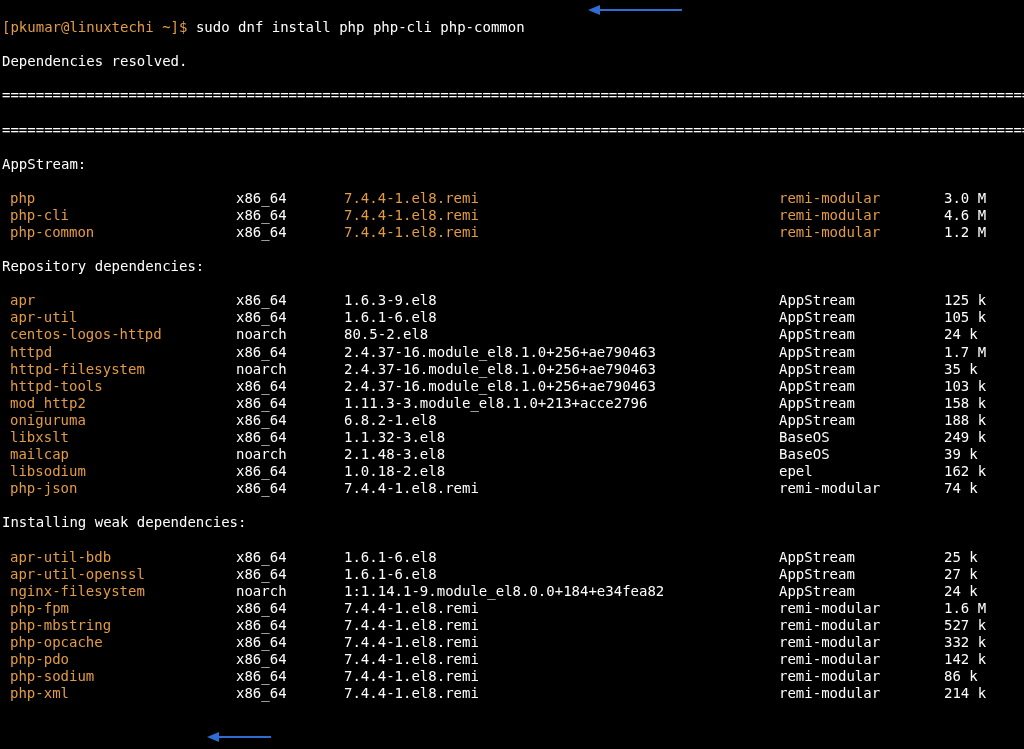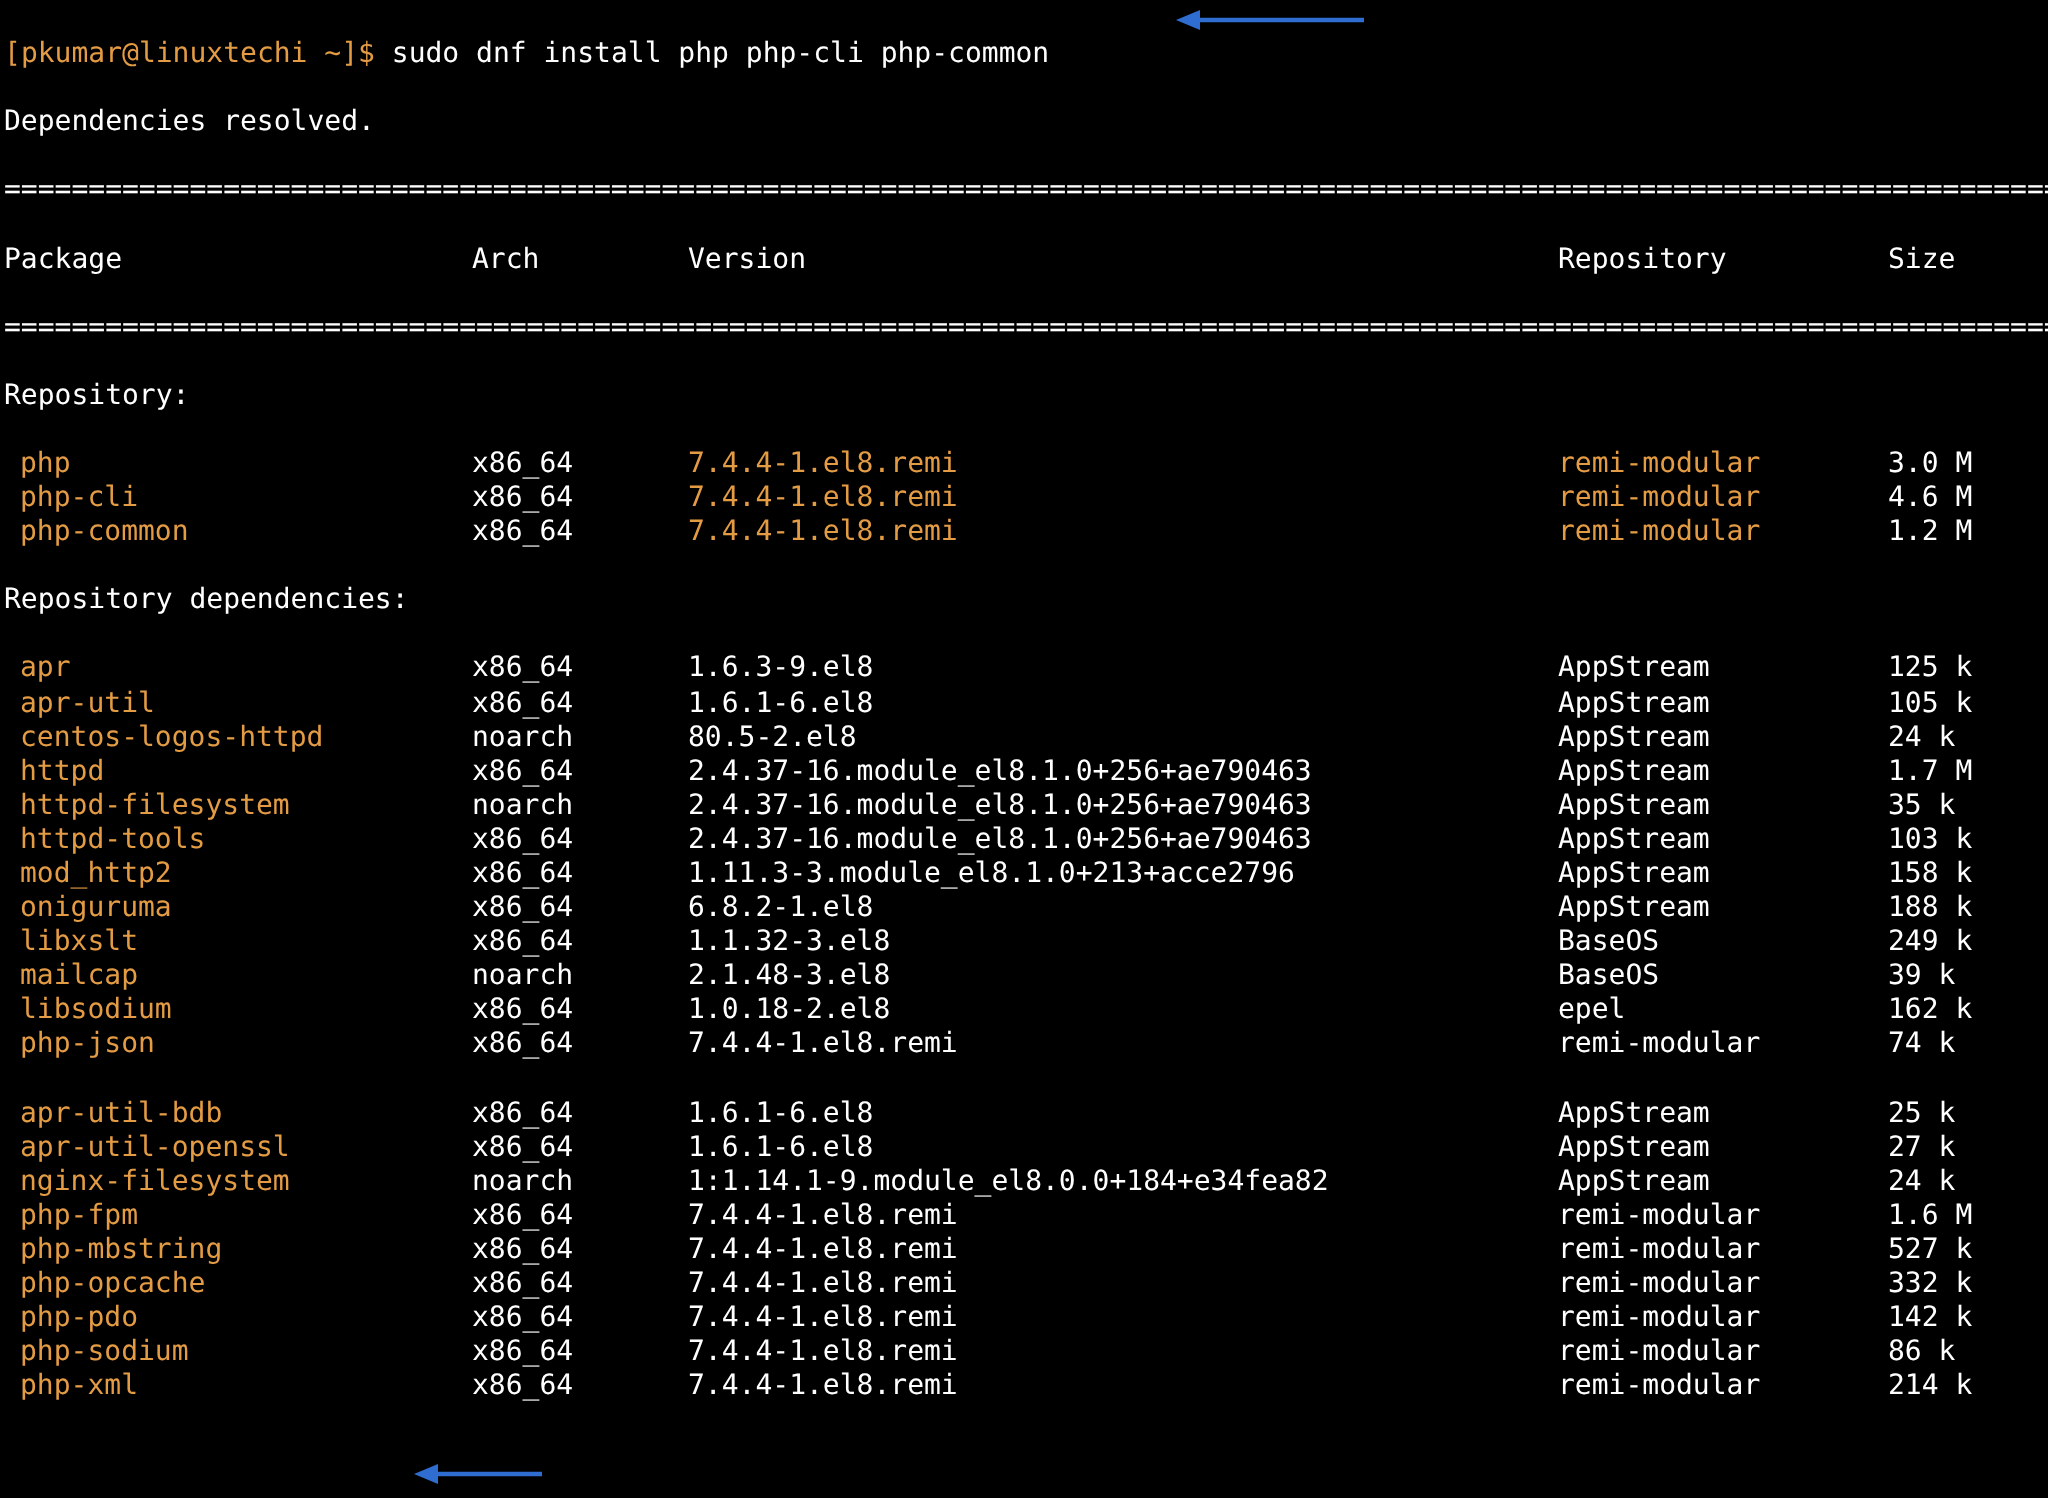--- a/index.html
+++ b/index.html
@@ -34,26 +34,26 @@
   .wrap { position: relative; }
 </style>
 </head>
 <body>
 
 <div class="wrap">
 <div class="term">
 <div class="row"><span class="orange">[</span><span class="orange">pkumar@linuxtechi</span><span class="orange"> ~]$ </span><span class="bright">sudo dnf install php php-cli php-common</span></div>
 <div>Dependencies resolved.</div>
 <div>===========================================================================================================================</div>
-<div class="row hdr"><span class="c-pkg">Package</span><span class="c-arch">Arch</span><span class="c-ver">Version</span><span class="c-repo">Repository</span><span class="c-size">Size</span></div>
 <div>===========================================================================================================================</div>
-<div>Repository:</div>
+<div>AppStream:</div>
 <div id="tbl-installing"><div class="row"><span class="c-pkg"><span class="indent"> </span><span class="orange">php</span></span><span class="c-arch">x86_64</span><span class="c-ver orange">7.4.4-1.el8.remi</span><span class="c-repo orange">remi-modular</span><span class="c-size">3.0 M</span></div><div class="row"><span class="c-pkg"><span class="indent"> </span><span class="orange">php-cli</span></span><span class="c-arch">x86_64</span><span class="c-ver orange">7.4.4-1.el8.remi</span><span class="c-repo orange">remi-modular</span><span class="c-size">4.6 M</span></div><div class="row"><span class="c-pkg"><span class="indent"> </span><span class="orange">php-common</span></span><span class="c-arch">x86_64</span><span class="c-ver orange">7.4.4-1.el8.remi</span><span class="c-repo orange">remi-modular</span><span class="c-size">1.2 M</span></div></div>
 <div>Repository dependencies:</div>
 <div id="tbl-deps"><div class="row"><span class="c-pkg"><span class="indent"> </span><span class="orange">apr</span></span><span class="c-arch">x86_64</span><span class="c-ver">1.6.3-9.el8</span><span class="c-repo">AppStream</span><span class="c-size">125 k</span></div><div class="row"><span class="c-pkg"><span class="indent"> </span><span class="orange">apr-util</span></span><span class="c-arch">x86_64</span><span class="c-ver">1.6.1-6.el8</span><span class="c-repo">AppStream</span><span class="c-size">105 k</span></div><div class="row"><span class="c-pkg"><span class="indent"> </span><span class="orange">centos-logos-httpd</span></span><span class="c-arch">noarch</span><span class="c-ver">80.5-2.el8</span><span class="c-repo">AppStream</span><span class="c-size">24 k</span></div><div class="row"><span class="c-pkg"><span class="indent"> </span><span class="orange">httpd</span></span><span class="c-arch">x86_64</span><span class="c-ver">2.4.37-16.module_el8.1.0+256+ae790463</span><span class="c-repo">AppStream</span><span class="c-size">1.7 M</span></div><div class="row"><span class="c-pkg"><span class="indent"> </span><span class="orange">httpd-filesystem</span></span><span class="c-arch">noarch</span><span class="c-ver">2.4.37-16.module_el8.1.0+256+ae790463</span><span class="c-repo">AppStream</span><span class="c-size">35 k</span></div><div class="row"><span class="c-pkg"><span class="indent"> </span><span class="orange">httpd-tools</span></span><span class="c-arch">x86_64</span><span class="c-ver">2.4.37-16.module_el8.1.0+256+ae790463</span><span class="c-repo">AppStream</span><span class="c-size">103 k</span></div><div class="row"><span class="c-pkg"><span class="indent"> </span><span class="orange">mod_http2</span></span><span class="c-arch">x86_64</span><span class="c-ver">1.11.3-3.module_el8.1.0+213+acce2796</span><span class="c-repo">AppStream</span><span class="c-size">158 k</span></div><div class="row"><span class="c-pkg"><span class="indent"> </span><span class="orange">oniguruma</span></span><span class="c-arch">x86_64</span><span class="c-ver">6.8.2-1.el8</span><span class="c-repo">AppStream</span><span class="c-size">188 k</span></div><div class="row"><span class="c-pkg"><span class="indent"> </span><span class="orange">libxslt</span></span><span class="c-arch">x86_64</span><span class="c-ver">1.1.32-3.el8</span><span class="c-repo">BaseOS</span><span class="c-size">249 k</span></div><div class="row"><span class="c-pkg"><span class="indent"> </span><span class="orange">mailcap</span></span><span class="c-arch">noarch</span><span class="c-ver">2.1.48-3.el8</span><span class="c-repo">BaseOS</span><span class="c-size">39 k</span></div><div class="row"><span class="c-pkg"><span class="indent"> </span><span class="orange">libsodium</span></span><span class="c-arch">x86_64</span><span class="c-ver">1.0.18-2.el8</span><span class="c-repo">epel</span><span class="c-size">162 k</span></div><div class="row"><span class="c-pkg"><span class="indent"> </span><span class="orange">php-json</span></span><span class="c-arch">x86_64</span><span class="c-ver">7.4.4-1.el8.remi</span><span class="c-repo">remi-modular</span><span class="c-size">74 k</span></div></div>
+<div>Installing weak dependencies:</div>
 <div id="tbl-weak"><div class="row"><span class="c-pkg"><span class="indent"> </span><span class="orange">apr-util-bdb</span></span><span class="c-arch">x86_64</span><span class="c-ver">1.6.1-6.el8</span><span class="c-repo">AppStream</span><span class="c-size">25 k</span></div><div class="row"><span class="c-pkg"><span class="indent"> </span><span class="orange">apr-util-openssl</span></span><span class="c-arch">x86_64</span><span class="c-ver">1.6.1-6.el8</span><span class="c-repo">AppStream</span><span class="c-size">27 k</span></div><div class="row"><span class="c-pkg"><span class="indent"> </span><span class="orange">nginx-filesystem</span></span><span class="c-arch">noarch</span><span class="c-ver">1:1.14.1-9.module_el8.0.0+184+e34fea82</span><span class="c-repo">AppStream</span><span class="c-size">24 k</span></div><div class="row"><span class="c-pkg"><span class="indent"> </span><span class="orange">php-fpm</span></span><span class="c-arch">x86_64</span><span class="c-ver">7.4.4-1.el8.remi</span><span class="c-repo">remi-modular</span><span class="c-size">1.6 M</span></div><div class="row"><span class="c-pkg"><span class="indent"> </span><span class="orange">php-mbstring</span></span><span class="c-arch">x86_64</span><span class="c-ver">7.4.4-1.el8.remi</span><span class="c-repo">remi-modular</span><span class="c-size">527 k</span></div><div class="row"><span class="c-pkg"><span class="indent"> </span><span class="orange">php-opcache</span></span><span class="c-arch">x86_64</span><span class="c-ver">7.4.4-1.el8.remi</span><span class="c-repo">remi-modular</span><span class="c-size">332 k</span></div><div class="row"><span class="c-pkg"><span class="indent"> </span><span class="orange">php-pdo</span></span><span class="c-arch">x86_64</span><span class="c-ver">7.4.4-1.el8.remi</span><span class="c-repo">remi-modular</span><span class="c-size">142 k</span></div><div class="row"><span class="c-pkg"><span class="indent"> </span><span class="orange">php-sodium</span></span><span class="c-arch">x86_64</span><span class="c-ver">7.4.4-1.el8.remi</span><span class="c-repo">remi-modular</span><span class="c-size">86 k</span></div><div class="row"><span class="c-pkg"><span class="indent"> </span><span class="orange">php-xml</span></span><span class="c-arch">x86_64</span><span class="c-ver">7.4.4-1.el8.remi</span><span class="c-repo">remi-modular</span><span class="c-size">214 k</span></div></div>
 
 
 
 
 
 <div></div>
 
 
 

